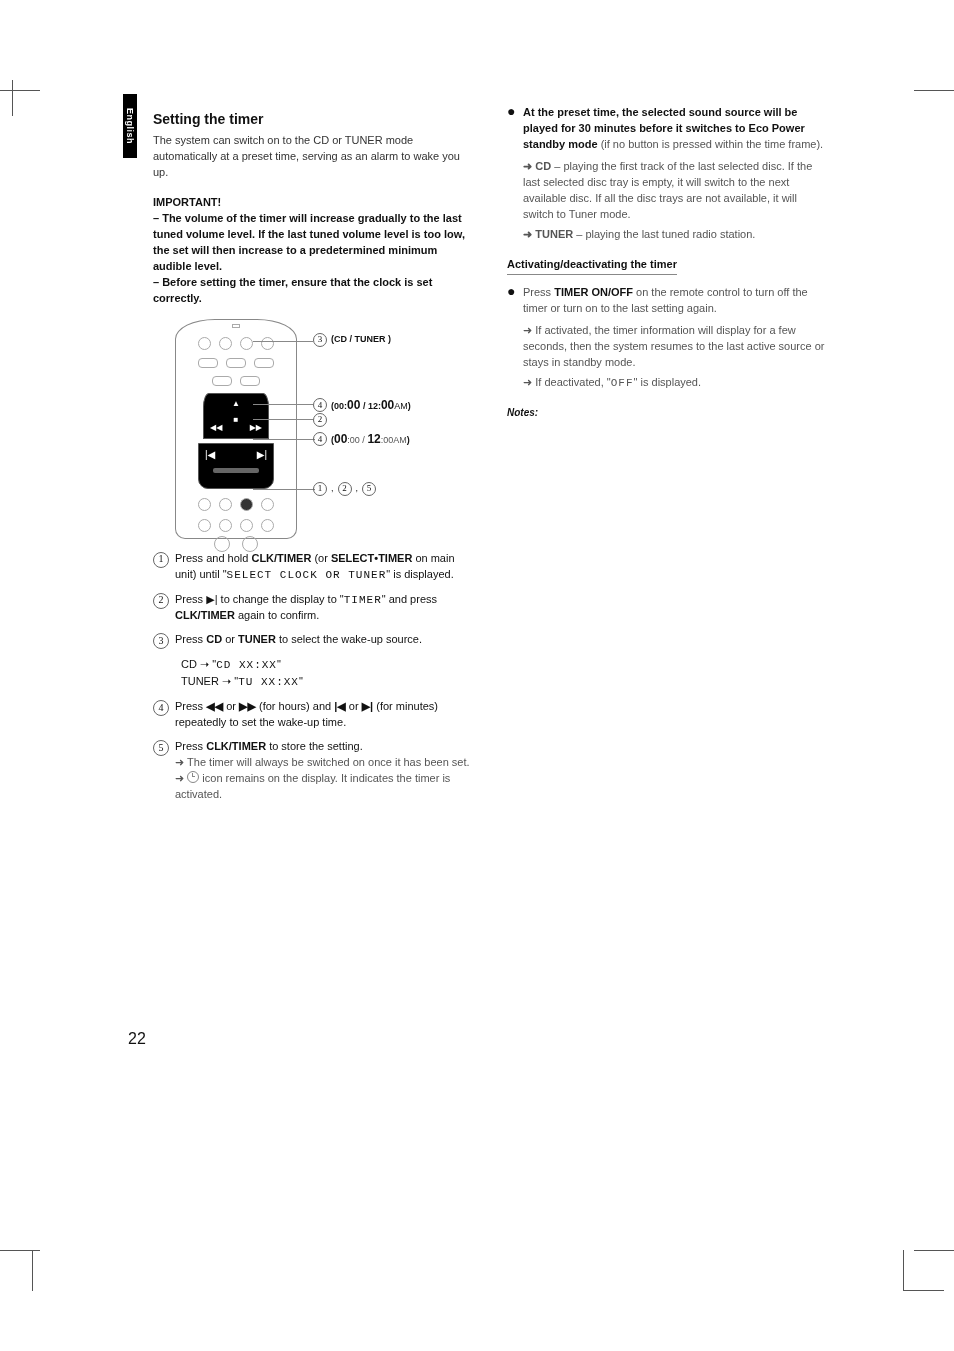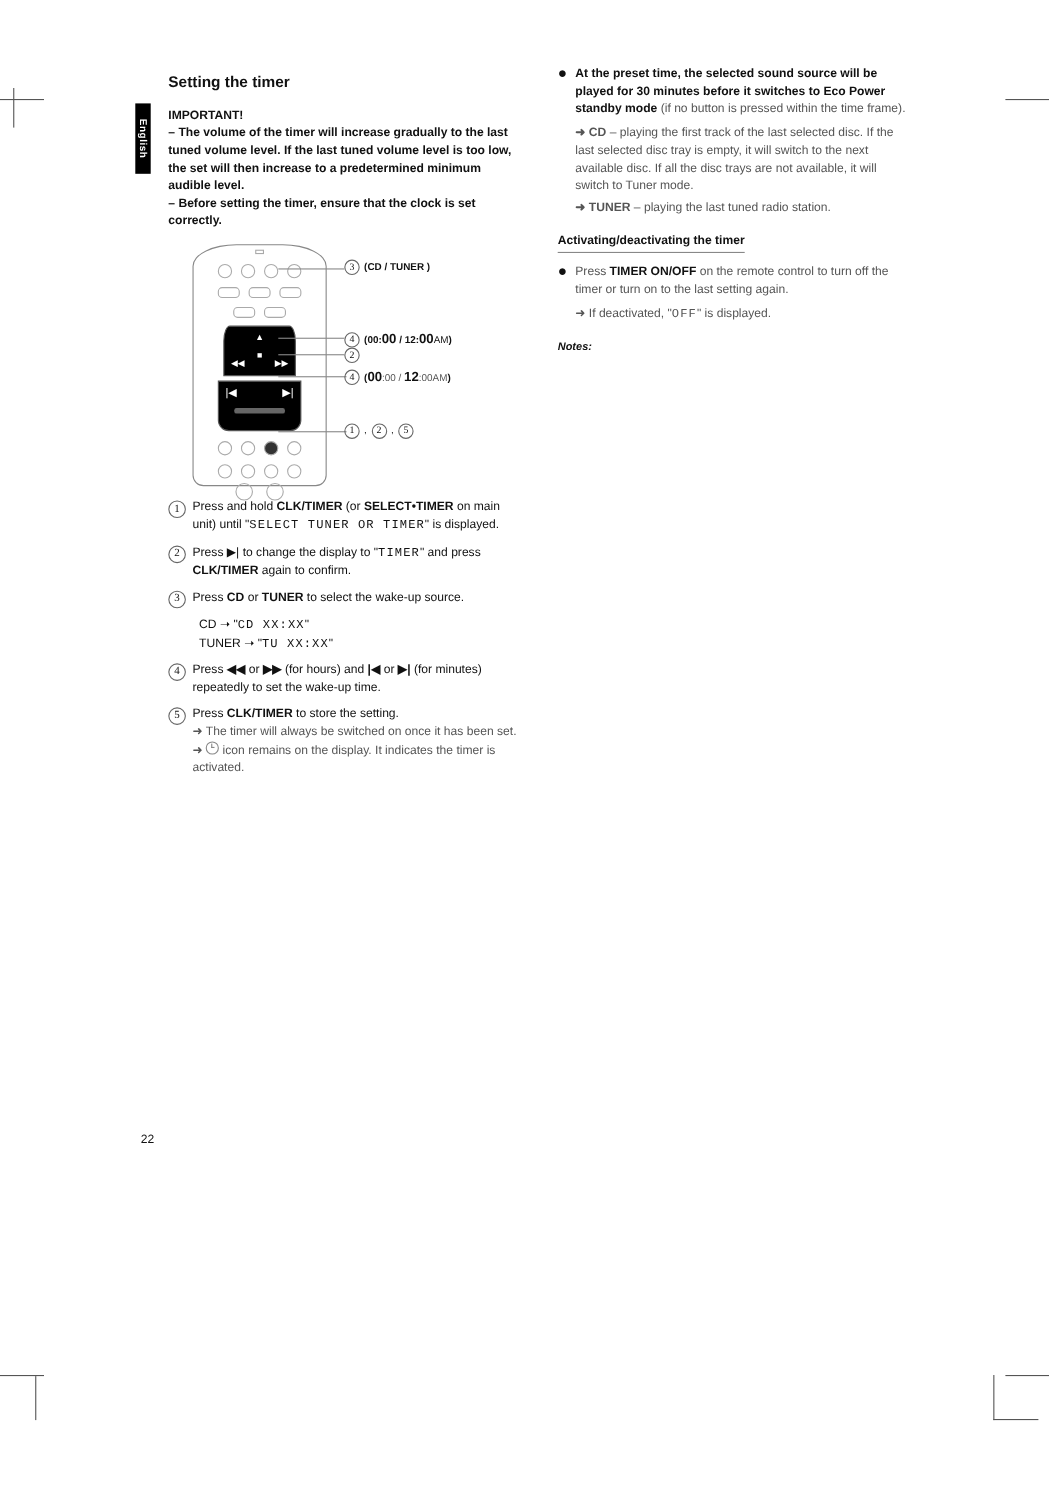--- a/index.html
+++ b/index.html
@@ -39,20 +39,21 @@
     letter-spacing: .5px;
   }
   .columns {
     display: flex;
     gap: 34px;
     margin-left: 26px;
   }
   .col {
     width: 50%;
     line-height: 1.45;
+    margin-top: 45px;
   }
   .section-title {
     font-size: 14px;
     font-weight: bold;
     margin: 4px 0 4px 0;
   }
   .body {
     font-size: 11px;
     font-weight: 300;
     color: #333;
@@ -148,21 +149,21 @@
   .bullet .bw{width:8px;flex:0 0 auto;}
   .resultarrow{font-weight:bold;}
   .light{color:#555;}
   .italic{font-style:italic;font-weight:bold;}
   .sub-indent{margin-left:16px;font-size:11px;margin-top:4px;}
 
   .pagenum{
     position:absolute;
     left:128px;
     top:1030px;
-    font-size:11px;
+    font-size:16px;
   }
   .crop-tl{position:absolute;top:90px;left:0;width:40px;height:40px;border-top:1px solid #555;}
   .crop-tl2{position:absolute;top:80px;left:12px;height:36px;border-left:1px solid #555;}
   .crop-tr{position:absolute;top:90px;right:0;width:40px;border-top:1px solid #555;}
   .crop-bl{position:absolute;bottom:100px;left:0;width:40px;border-top:1px solid #555;}
   .crop-bl-v{position:absolute;bottom:60px;left:32px;height:40px;border-left:1px solid #555;}
   .crop-br{position:absolute;bottom:100px;right:0;width:40px;border-top:1px solid #555;}
   .crop-br-box{
     position:absolute;bottom:60px;right:10px;width:40px;height:40px;
     border-left:1px solid #555;border-bottom:1px solid #555;
@@ -182,20 +183,21 @@
 <div class="page">
 
   <div class="lang-tab">English</div>
 
 
   <div class="columns">
 
     <div class="col">
 
       <div class="section-title">Setting the timer</div>
+      <div class="body">The system can switch on to the CD or TUNER mode automatically at a preset time, serving as an alarm to wake you up.</div>
 
       <div class="important-head">IMPORTANT!</div>
       <div class="bold" style="font-size:11px;">– The volume of the timer will increase gradually to the last tuned volume level. If the last tuned volume level is too low, the set will then increase to a predetermined minimum audible level.</div>
       <div class="bold" style="font-size:11px;">– Before setting the timer, ensure that the clock is set correctly.</div>
 
       <div class="remote-wrap">
         <div class="remote">
           <div class="r-led"></div>
           <div class="r-row narrow">
               <span class="r-dot"></span>
@@ -273,21 +275,21 @@
           <span class="cnum">1</span>,
           <span class="cnum">2</span>,
           <span class="cnum">5</span>
         </div>
       </div>
 
       <div class="steps">
         <div class="step">
           <span class="num">1</span>
           <span class="txt">
-            <span>Press and hold </span><b>CLK/TIMER</b><span> (or </span><b>SELECT•TIMER</b><span> on main unit) until "</span><span class="lcd">SELECT TUNER OR TIMER</span><span>" is displayed.</span>
+            <span>Press and hold </span><b>CLK/TIMER</b><span> (or </span><b>SELECT•TIMER</b><span> on main unit) until "</span><span class="lcd">SELECT CLOCK OR TUNER</span><span>" is displayed.</span>
           </span>
         </div>
         <div class="step">
           <span class="num">2</span>
           <span class="txt">
             <span>Press </span><span class="arrowsym">▶|</span><span> to change the display to "</span><span class="lcd">TIMER</span><span>" and press </span><b>CLK/TIMER</b><span> again to confirm.</span>
           </span>
         </div>
         <div class="step">
           <span class="num">3</span>
@@ -334,20 +336,21 @@
       </div>
 
       <div><span class="subsection-title">Activating/deactivating the timer</span></div>
 
       <div class="bullet" style="margin-top:6px;">
         <span class="b bw">●</span>
         <span class="light">
           <span>Press </span><b style="color:#111">TIMER ON/OFF</b><span> on the remote control to turn off the timer or turn on to the last setting again.</span>
         </span>
       </div>
+      <div class="sub-indent light">➜ If activated, the timer information will display for a few seconds, then the system resumes to the last active source or stays in standby mode.</div>
       <div class="sub-indent light">
         <span>➜ If deactivated, "</span><span class="lcd">OFF</span><span>" is displayed.</span>
       </div>
 
       <div style="margin-top:14px;" class="italic">Notes:</div>
 
     </div>
   </div>
 </div>
 

